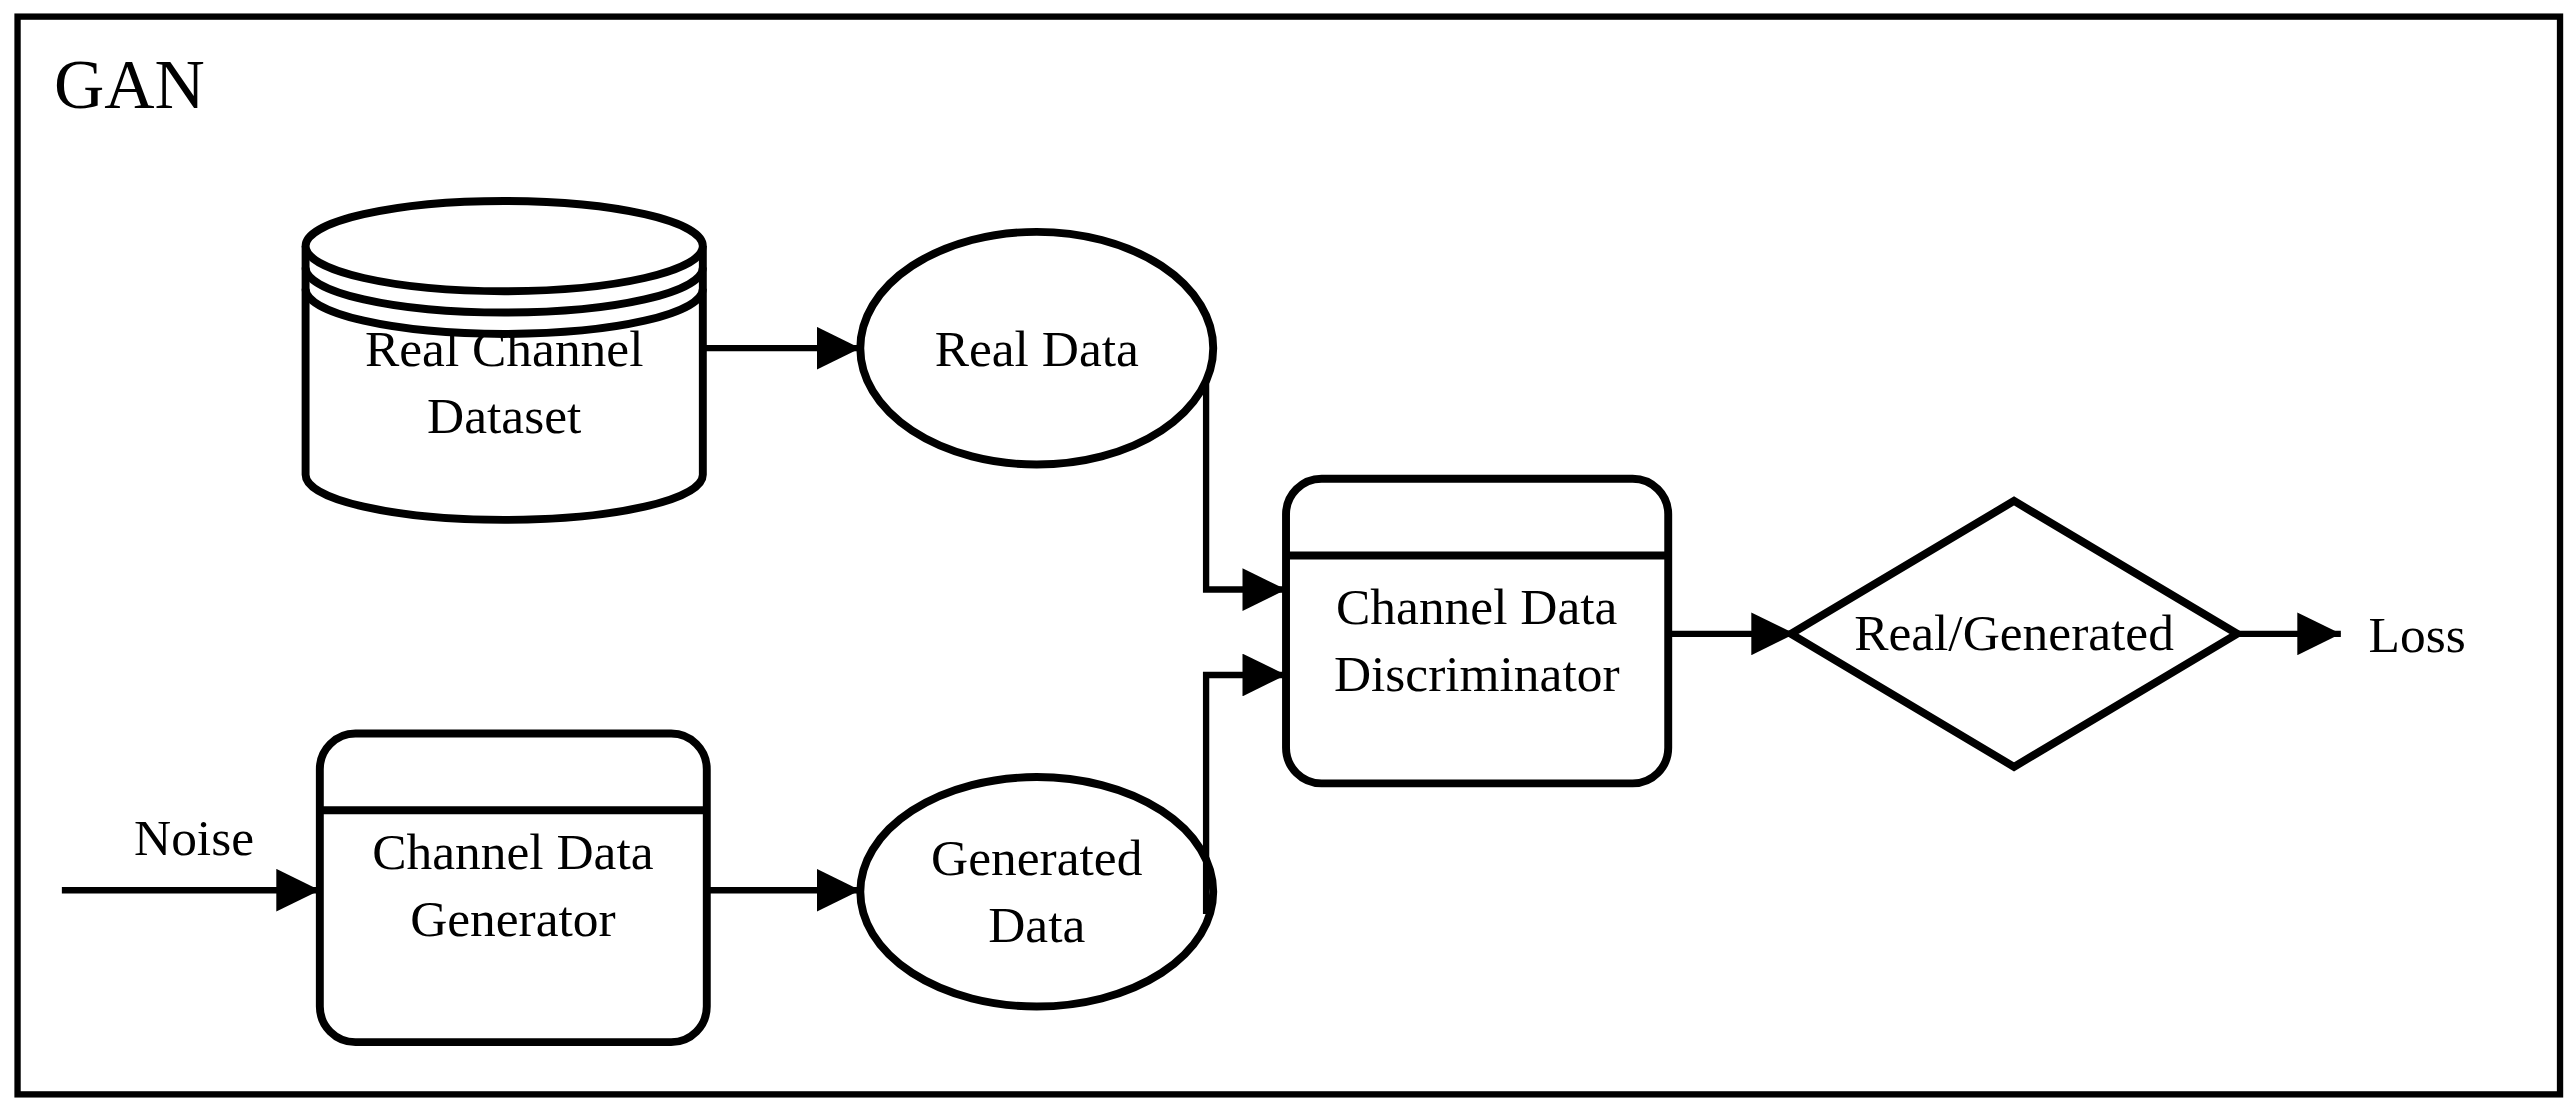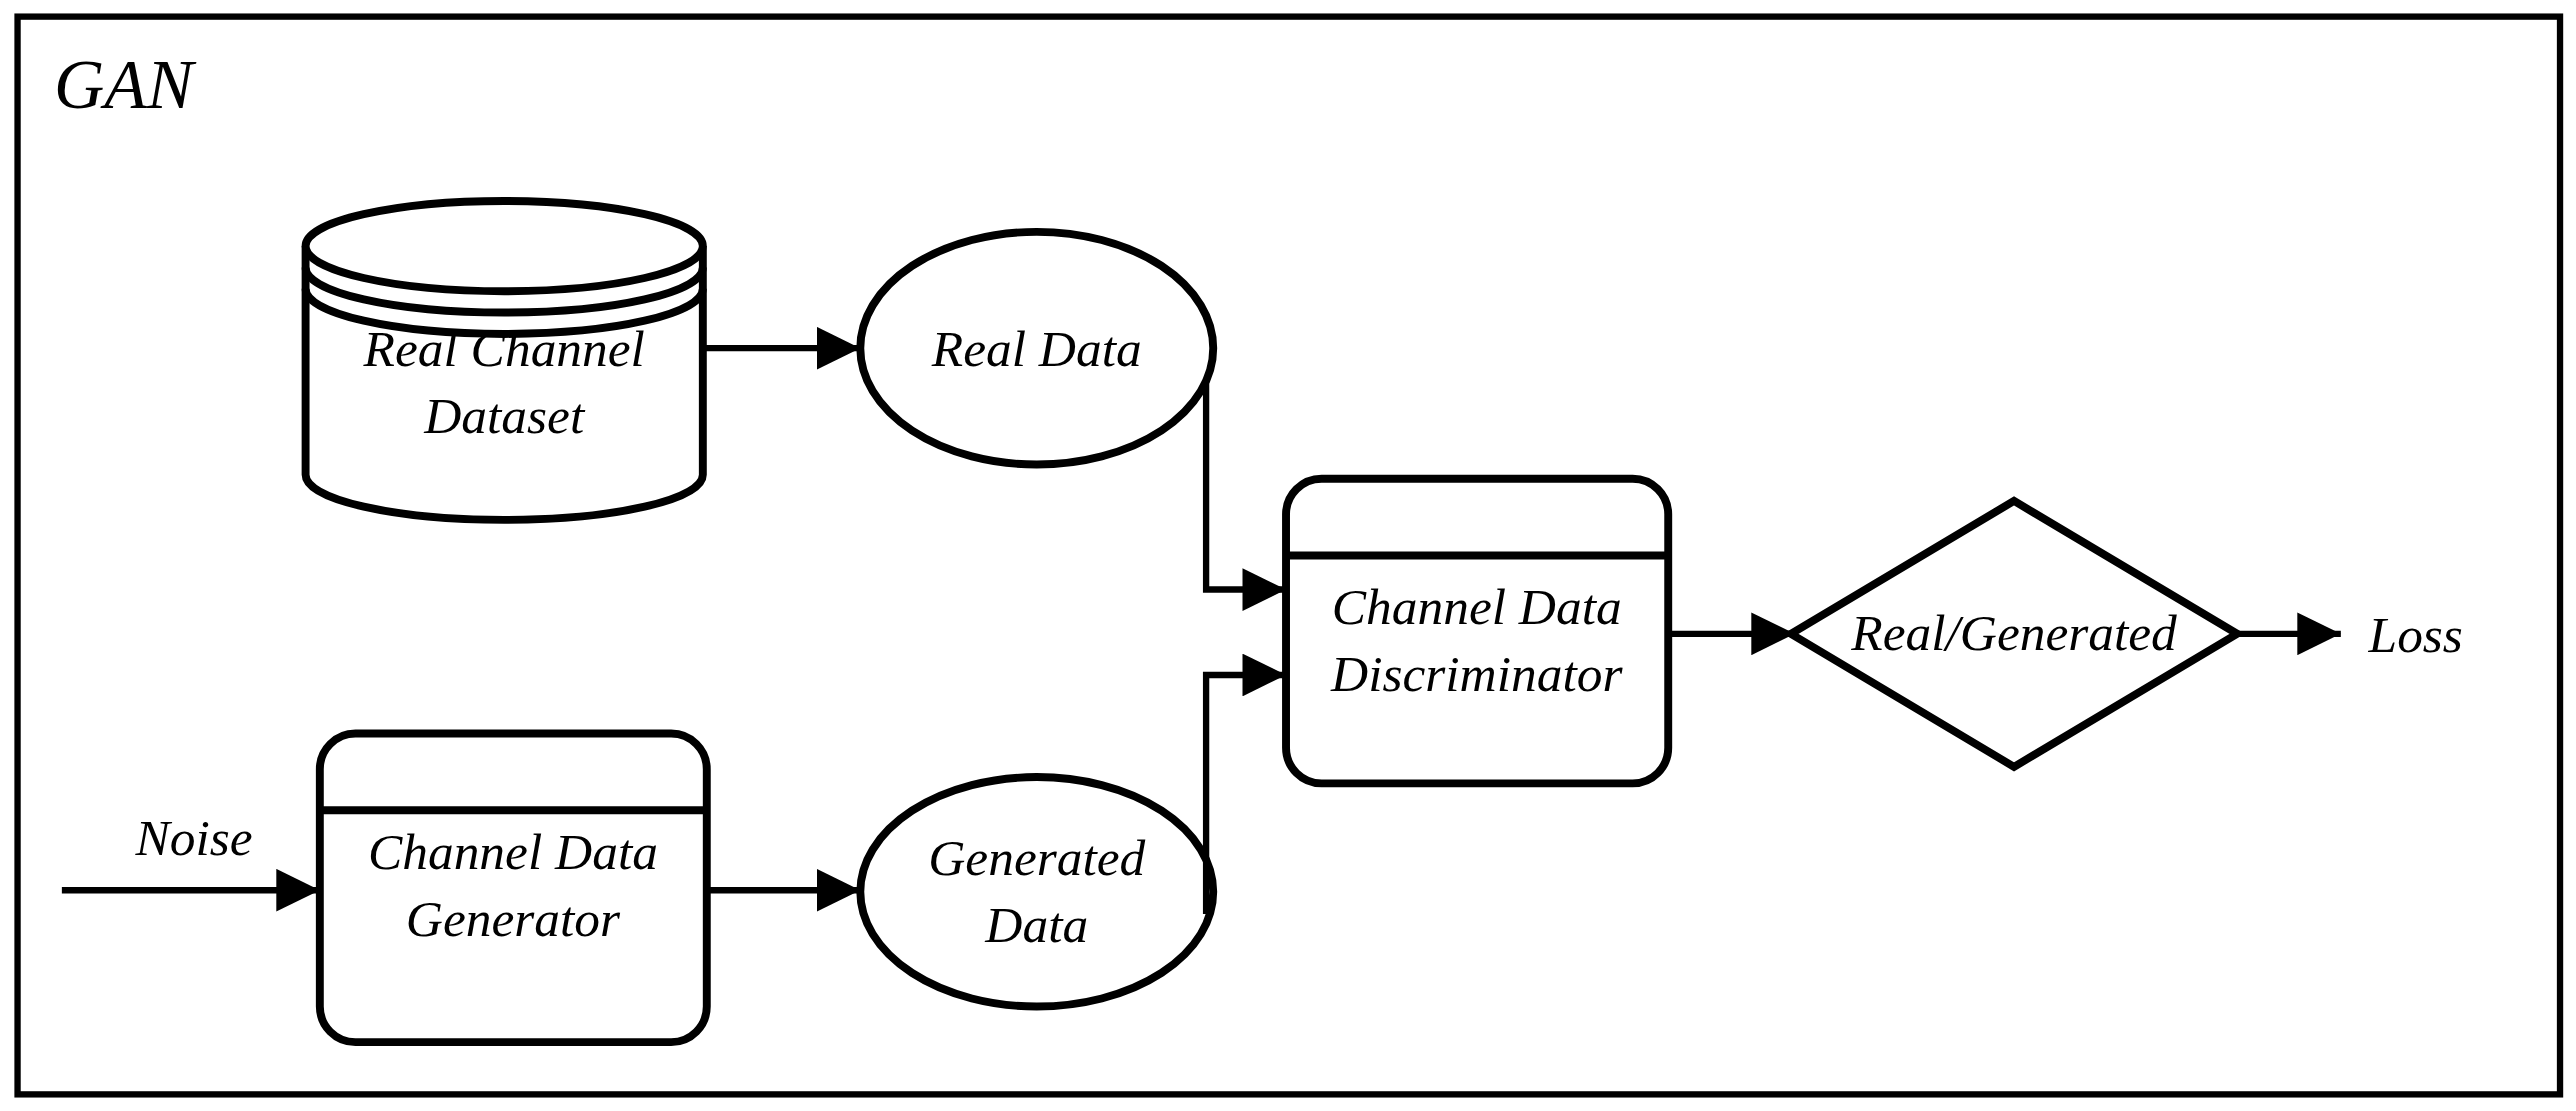--- a/index.html
+++ b/index.html
@@ -12,21 +12,20 @@
   }
   body {
     width: 2576px;
     height: 1111px;
     overflow: hidden;
   }
   .canvas {
     width: 2576px;
     height: 1082px;
     background: var(--bg);
-    font-style: italic;
   }
   svg { display: block; }
   .frame {
     fill: none;
     stroke: var(--stroke);
     stroke-width: 8;
   }
   .shape {
     fill: var(--bg);
     stroke: var(--stroke);

